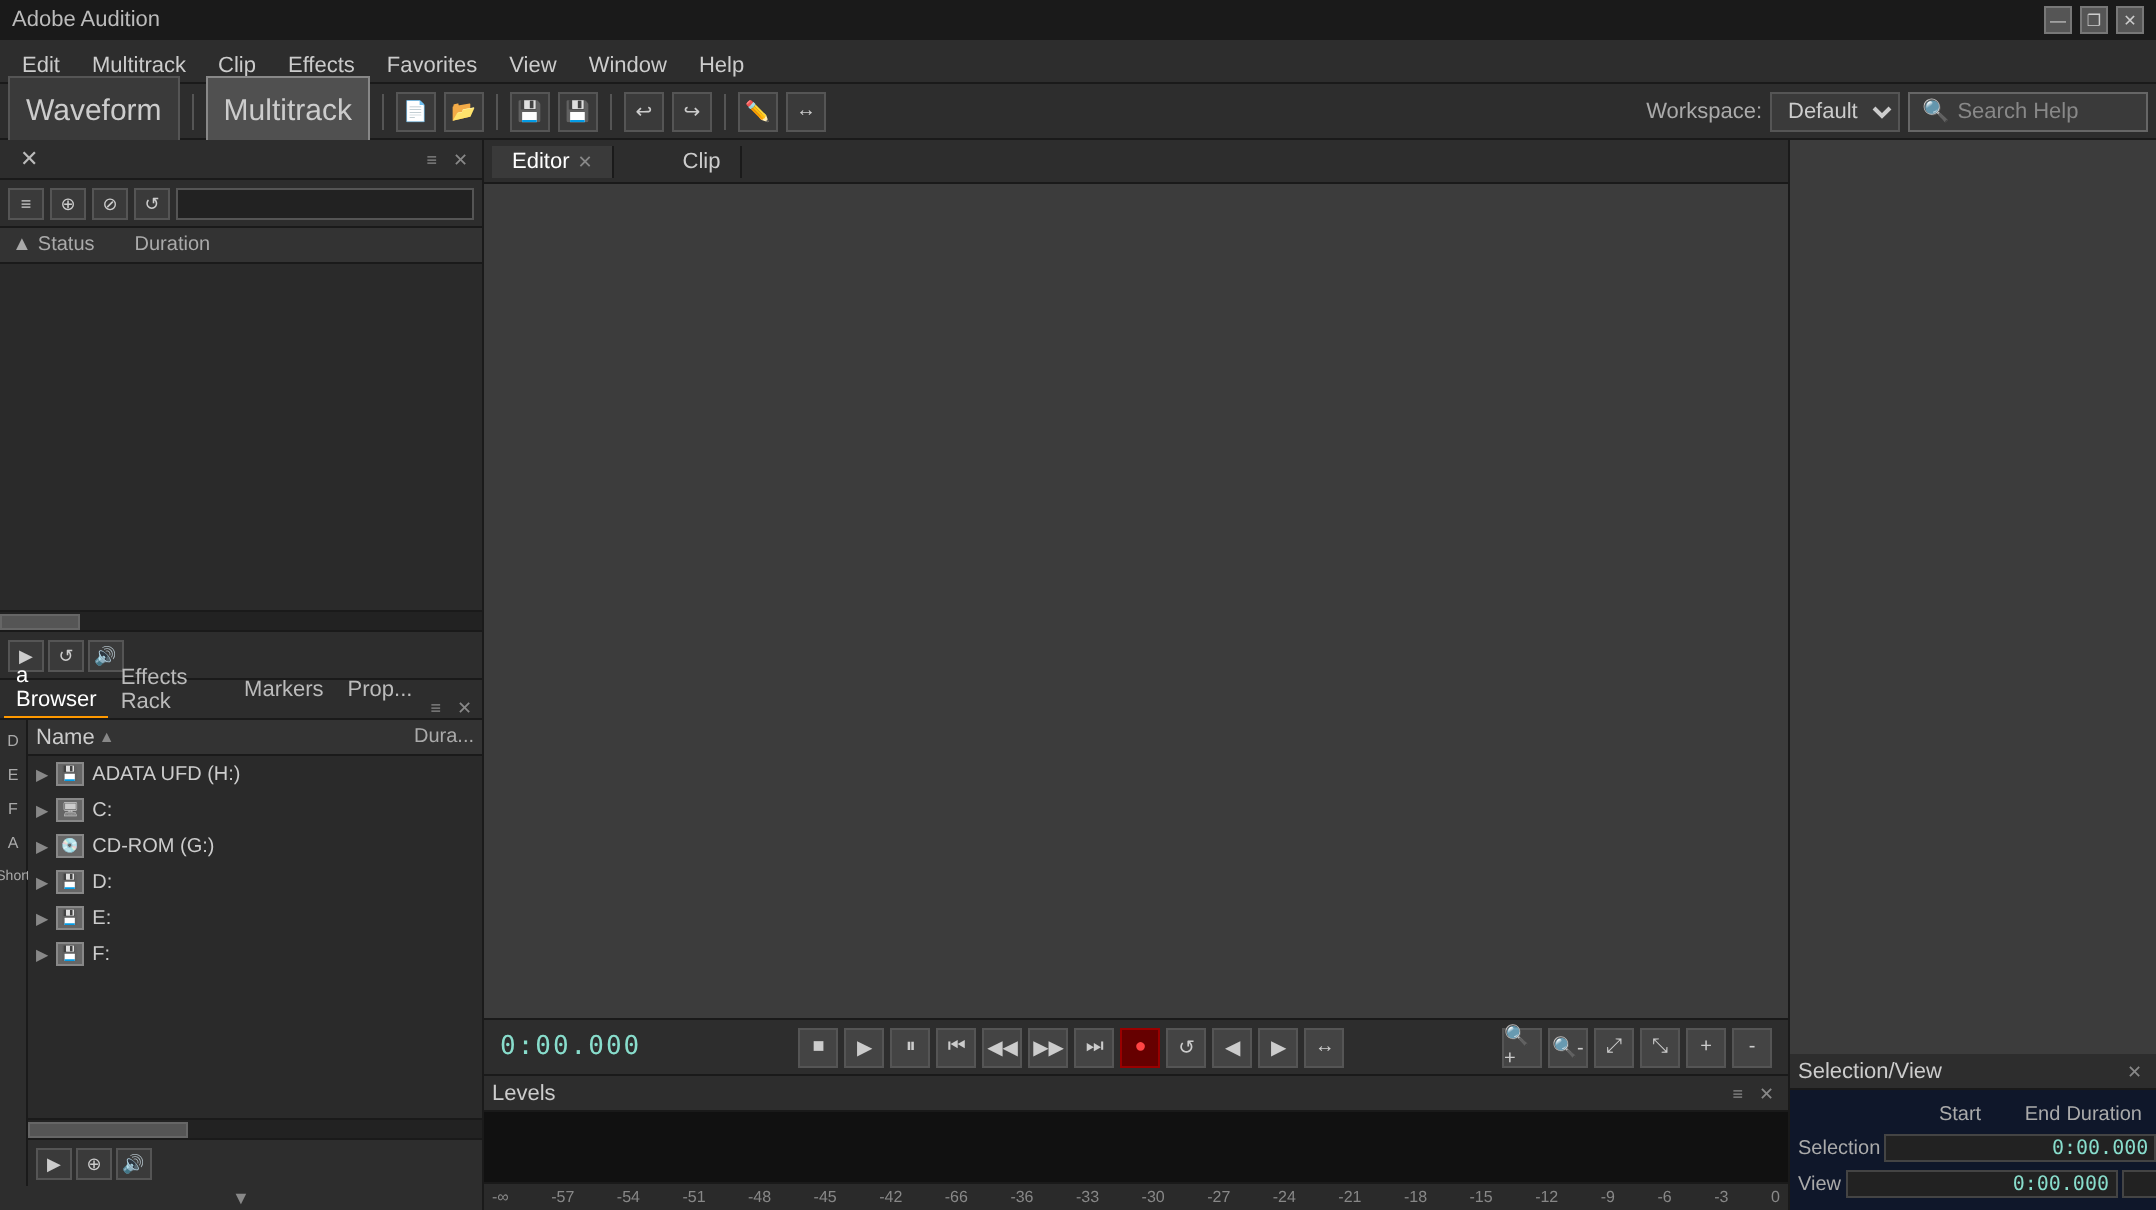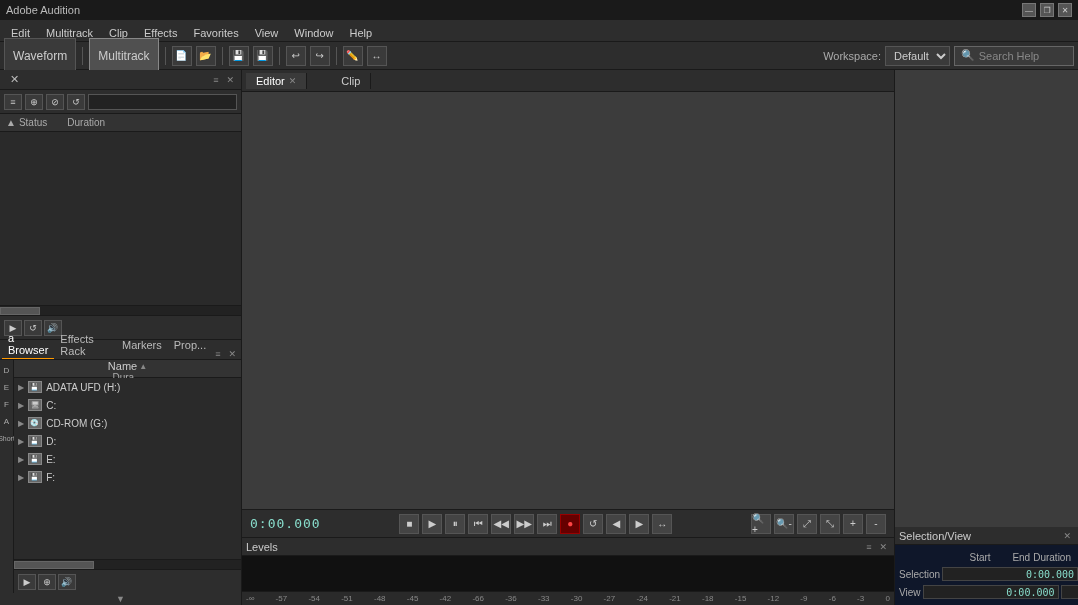--- a/index.html
+++ b/index.html
@@ -59,21 +59,21 @@
       align-items: center;
       padding: 0 4px;
       gap: 4px;
       border-bottom: 1px solid #1a1a1a;
     }
     .toolbar-btn {
       background: #3a3a3a;
       border: 1px solid #555;
       color: #ccc;
       padding: 2px 8px;
-      font-size: 12px;
+      font-size: 15px;
       cursor: pointer;
       height: 36px;
       display: flex; align-items: center;
     }
     .toolbar-btn.active { background: #505050; border-color: #888; }
     .toolbar-sep { width: 1px; height: 18px; background: #555; margin: 0 2px; }
     .toolbar-icon-btn {
       width: 20px; height: 20px;
       background: #3a3a3a;
       border: 1px solid #555;
@@ -221,21 +221,20 @@
       height: 16px;
     }
     #file-tree-header {
       height: 18px;
       background: #333;
       display: flex;
       align-items: center;
       padding: 0 4px;
       gap: 0;
       border-bottom: 1px solid #1a1a1a;
-      flex-direction: column;
     }
     #file-tree {
       flex: 1;
       background: #2a2a2a;
       overflow: hidden;
     }
     .file-row {
       height: 18px;
       display: flex;
       align-items: center;

